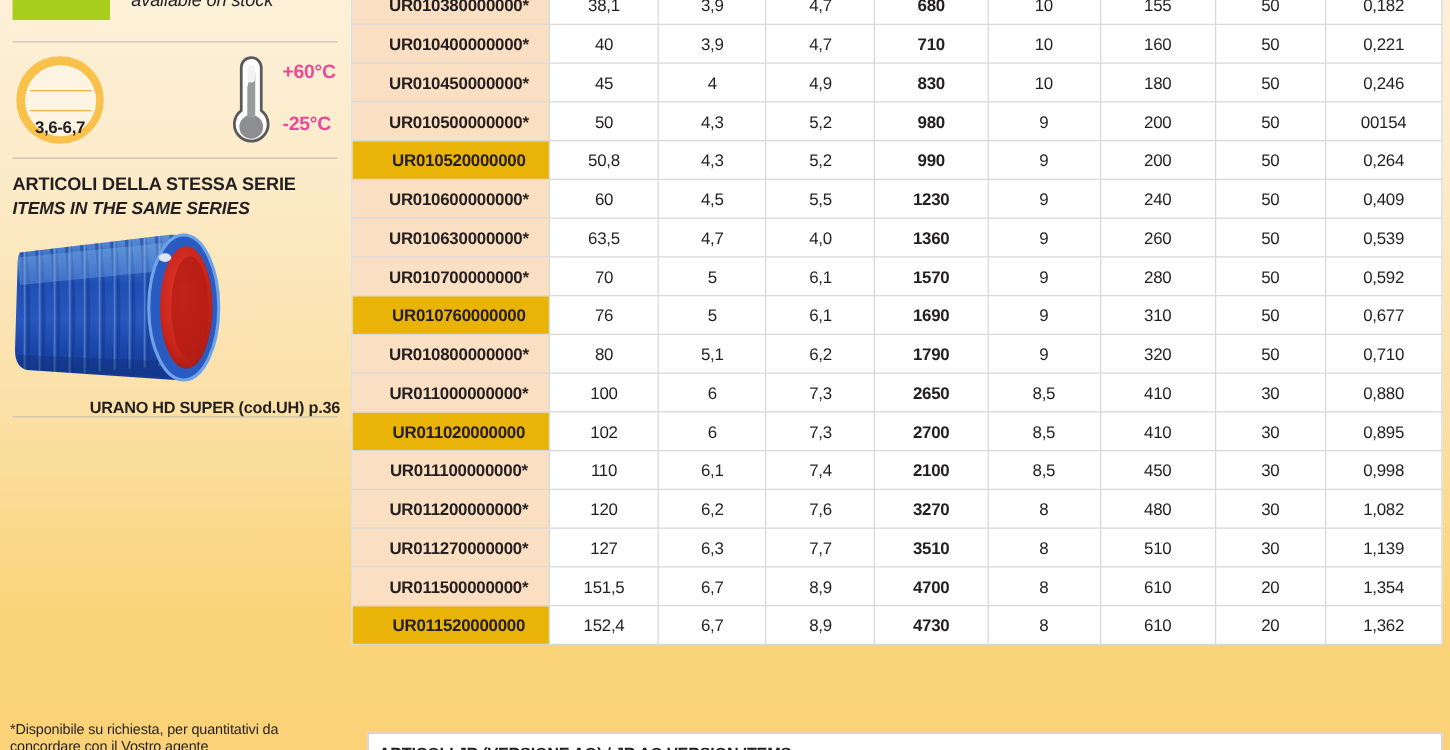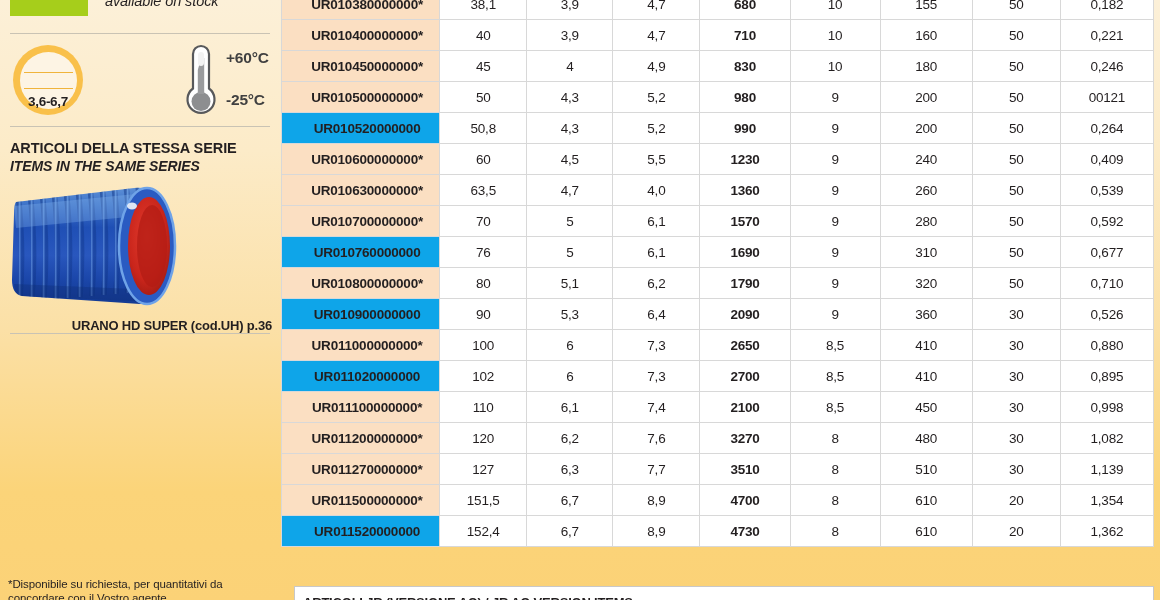--- a/index.html
+++ b/index.html
@@ -103,21 +103,21 @@
     position: absolute;
     left: 178px; top: 44px;
     width: 100px; height: 76px;
   }
   #thermo-svg { position: absolute; left: 0; top: 0; }
   .temp-txt {
     position: absolute;
     left: 48px;
     font-weight: bold;
     font-size: 15.5px;
-    color: #404040;
+    color: #ec4899;
     letter-spacing: -0.2px;
   }
   #temp-max { top: 5px; }
   #temp-min { top: 47px; }
 
   
   #series-title-it {
     position: absolute;
     left: 10px; top: 140px;
     font-size: 14.5px;
@@ -194,21 +194,21 @@
   td.c-di { width: 87px; }
   td.c-sp { width: 86px; }
   td.c-de { width: 87px; }
   td.c-pr { width: 90px; font-weight: bold; }
   td.c-vac { width: 90px; }
   td.c-rad { width: 92px; }
   td.c-len { width: 88px; }
   td.c-wt  { width: 93px; }
 
   tr.tinted td.c-code { background: #FBDFC2; }
-  tr.plain  td.c-code { background: #0ea5e9; }
+  tr.plain  td.c-code { background: #eab308; }
 
   
   #bottom-section {
     position: absolute;
     left: 294px; top: 586px;
     width: 860px;
     height: 40px;
     background: #ffffff;
     border: 1px solid #c8c8c8;
     overflow: hidden;
@@ -360,21 +360,21 @@
         </tr>
         <tr class="tinted">
           <td class="c-code">UR010500000000*</td>
           <td class="c-di">50</td>
           <td class="c-sp">4,3</td>
           <td class="c-de">5,2</td>
           <td class="c-pr">980</td>
           <td class="c-vac">9</td>
           <td class="c-rad">200</td>
           <td class="c-len">50</td>
-          <td class="c-wt">00121</td>
+          <td class="c-wt">00154</td>
         </tr>
         <tr class="plain">
           <td class="c-code">UR010520000000</td>
           <td class="c-di">50,8</td>
           <td class="c-sp">4,3</td>
           <td class="c-de">5,2</td>
           <td class="c-pr">990</td>
           <td class="c-vac">9</td>
           <td class="c-rad">200</td>
           <td class="c-len">50</td>
@@ -427,31 +427,20 @@
         <tr class="tinted">
           <td class="c-code">UR010800000000*</td>
           <td class="c-di">80</td>
           <td class="c-sp">5,1</td>
           <td class="c-de">6,2</td>
           <td class="c-pr">1790</td>
           <td class="c-vac">9</td>
           <td class="c-rad">320</td>
           <td class="c-len">50</td>
           <td class="c-wt">0,710</td>
-        </tr>
-        <tr class="plain">
-          <td class="c-code">UR010900000000</td>
-          <td class="c-di">90</td>
-          <td class="c-sp">5,3</td>
-          <td class="c-de">6,4</td>
-          <td class="c-pr">2090</td>
-          <td class="c-vac">9</td>
-          <td class="c-rad">360</td>
-          <td class="c-len">30</td>
-          <td class="c-wt">0,526</td>
         </tr>
         <tr class="tinted">
           <td class="c-code">UR011000000000*</td>
           <td class="c-di">100</td>
           <td class="c-sp">6</td>
           <td class="c-de">7,3</td>
           <td class="c-pr">2650</td>
           <td class="c-vac">8,5</td>
           <td class="c-rad">410</td>
           <td class="c-len">30</td>

